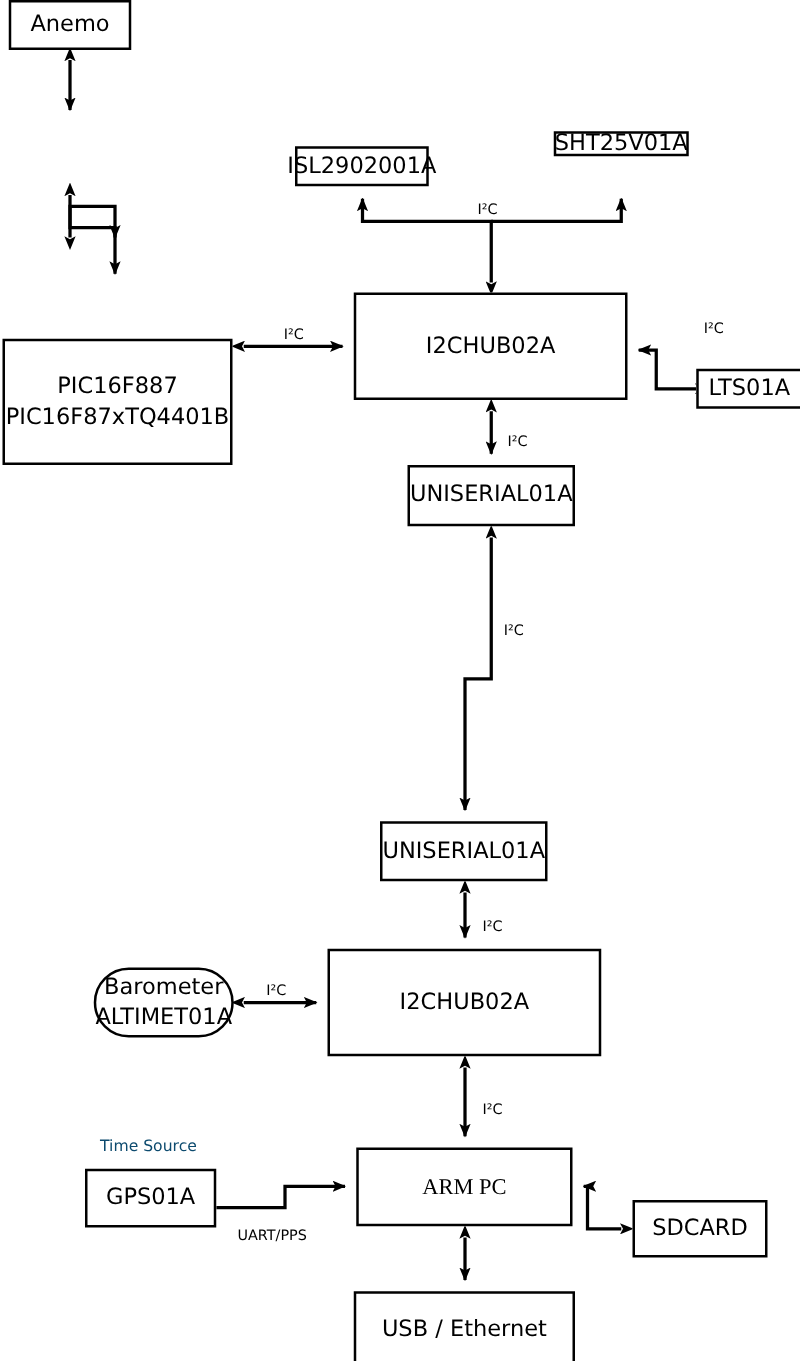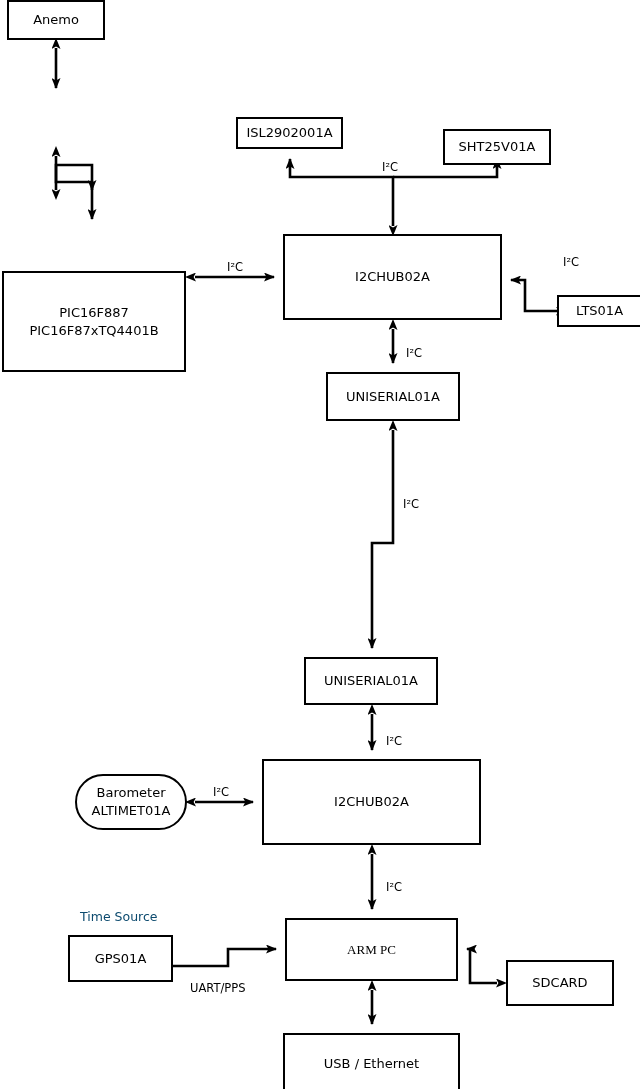--- a/index.html
+++ b/index.html
@@ -27,21 +27,21 @@
   .box {
     position: absolute;
     box-sizing: border-box;
     border: 2px solid #000000;
     background: #ffffff;
     display: flex;
     align-items: center;
     justify-content: center;
     text-align: center;
     color: #000000;
-    font-size: 13px;
+    font-size: 18px;
     line-height: 1.35;
     white-space: pre-line;
     z-index: 3;
   }
   .edge-label {
     position: absolute;
     color: #000000;
     font-size: 11.5px;
     line-height: 1;
     white-space: nowrap;
@@ -107,21 +107,21 @@
   </svg>
 
   <div class="box" style="left:7px;  top:0px;    width:98px;  height:40px;">Anemo</div>
 
 
   <div class="box" style="left:2px;  top:227px;  width:184px; height:101px;margin-top:44px;">PIC16F887
 PIC16F87xTQ4401B</div>
 
   <div class="box" style="left:236px;top:117px;  width:107px; height:32px;">ISL2902001A</div>
 
-  <div class="box" style="left:443px;top:129px;  width:108px; height:36px;">SHT25V01A</div>
+  <div class="box" style="left:443px;top:105px;  width:108px; height:20px;">SHT25V01A</div>
 
   <div class="box" style="left:283px;top:234px;  width:219px; height:86px;">I2CHUB02A</div>
 
   <div class="box" style="left:557px;top:295px;  width:85px;  height:32px;">LTS01A</div>
 
   <div class="box" style="left:326px;top:372px;  width:134px; height:49px;">UNISERIAL01A</div>
 
   <div class="box" style="left:304px;top:657px;  width:134px; height:48px;">UNISERIAL01A</div>
 
   <div class="box" style="left:75px; top:774px;  width:112px; height:56px;border-radius:28px;">Barometer

